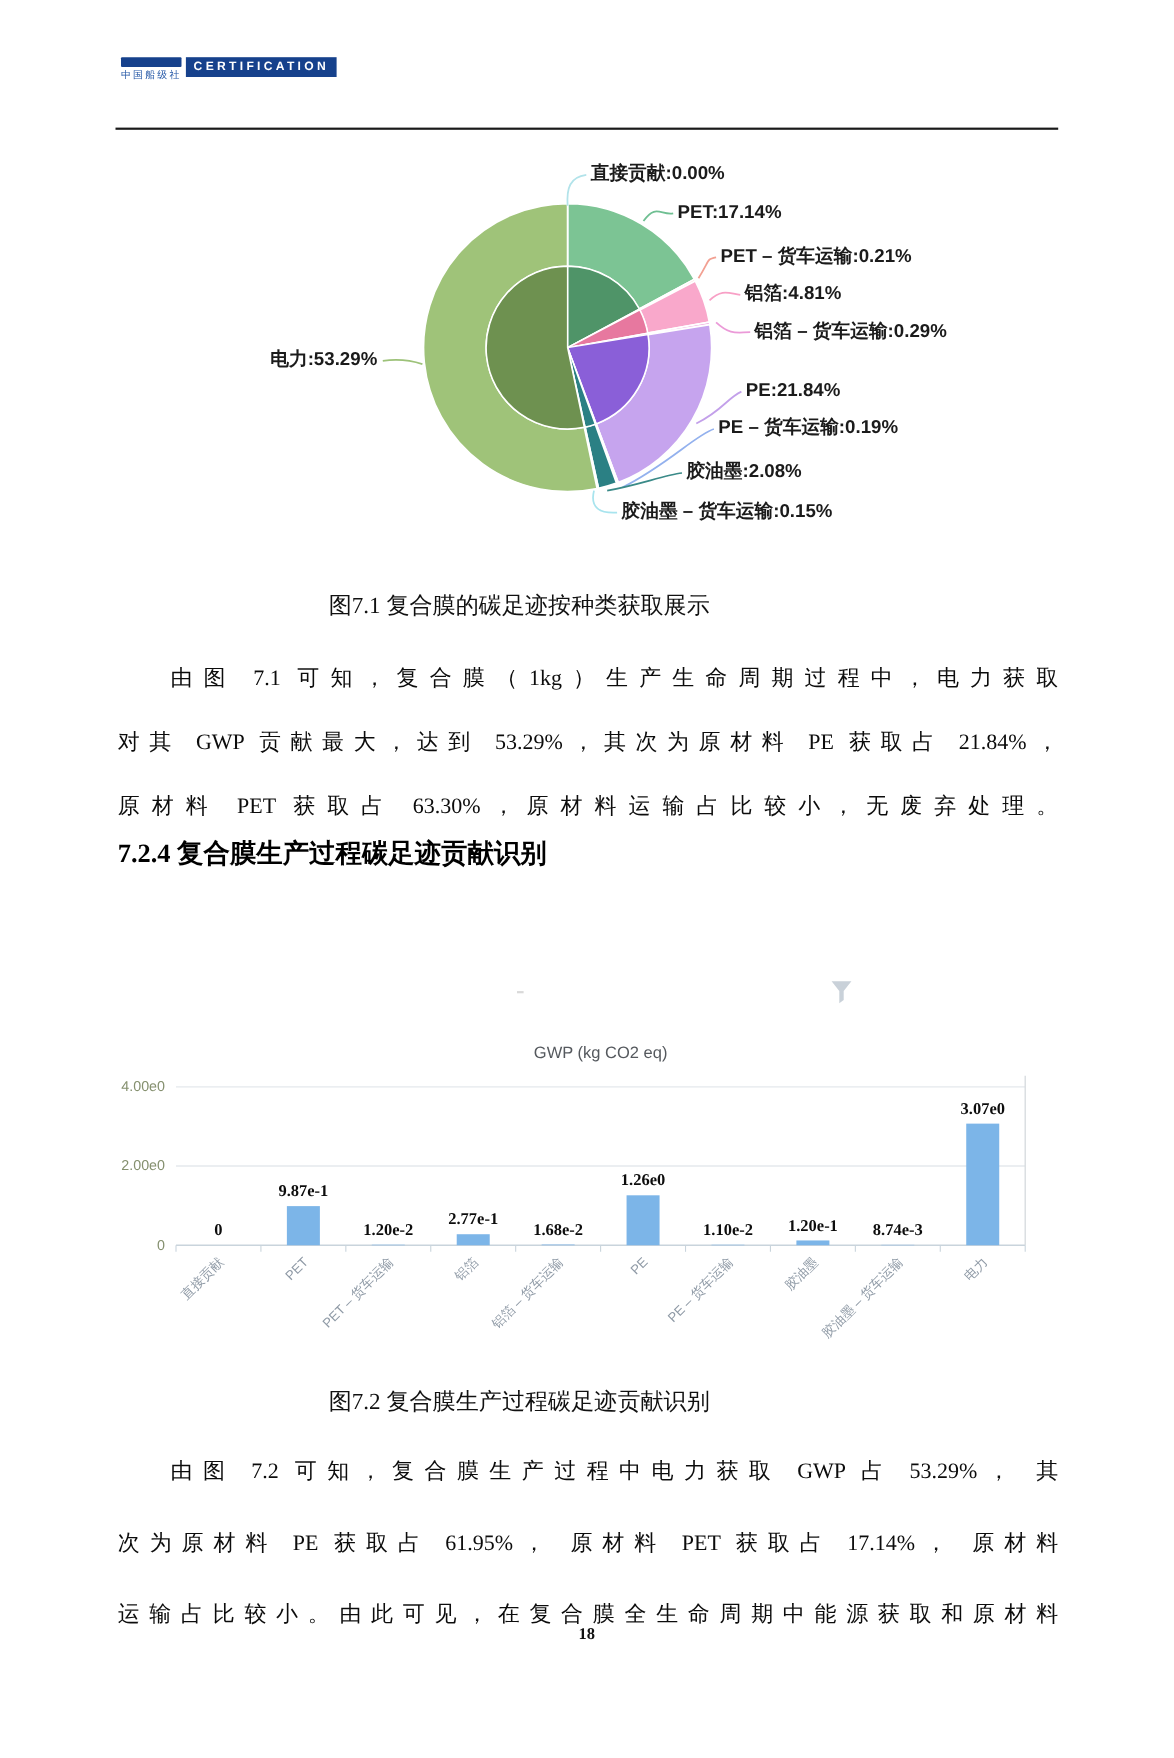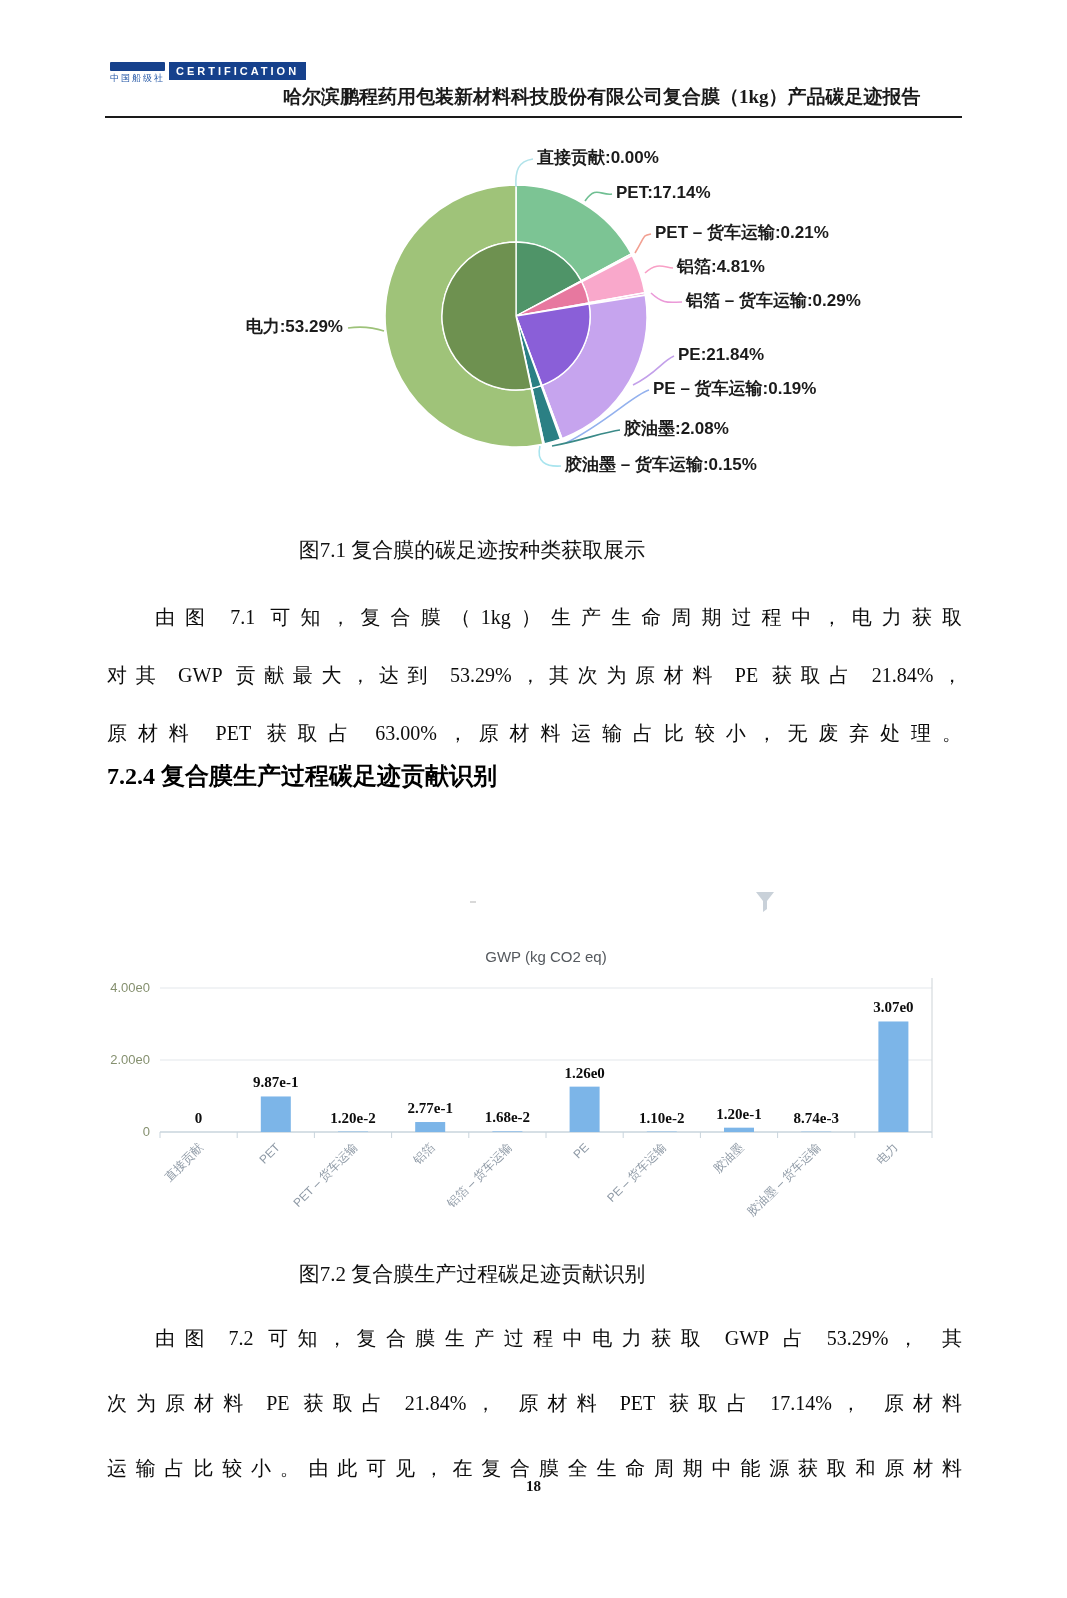--- a/index.html
+++ b/index.html
@@ -7,21 +7,21 @@
         font-family:"Liberation Serif","DejaVu Serif",serif;color:#111;}
   
   .logo{position:absolute;left:110px;top:44px;width:175px;}
   .logo-top{display:flex;align-items:flex-end;gap:6px;position:relative;}
   .ccs{font-family:"Liberation Serif",serif;font-weight:700;font-size:38px;line-height:34px;
        color:#16418c;letter-spacing:-2px;}
   .ccs-red{position:absolute;left:2px;top:-2px;width:14px;height:7px;background:#d42a1e;
            transform:skewX(-25deg);border-radius:1px;}
   .ccs-cn{font-family:"Liberation Sans",sans-serif;font-weight:700;font-size:27px;line-height:30px;
           color:#2457a6;letter-spacing:1px;}
-  .logo-bottom{display:flex;align-items:flex-start;gap:4px;margin-top:18px;}
+  .logo-bottom{display:flex;align-items:flex-start;gap:4px;margin-top:8px;}
   .soc{width:64px;}
   .soc-bar{height:9px;background:#16418c;border-radius:1px;}
   .soc-cn{font-family:"Liberation Sans",sans-serif;font-size:9px;color:#2457a6;
           letter-spacing:2px;margin-top:1px;white-space:nowrap;}
   .cert{background:#16418c;color:#fff;font-family:"Liberation Sans",sans-serif;font-weight:700;
         font-size:11px;letter-spacing:3px;padding:3px 7px 2px 7px;line-height:13px;}
   .header-title{position:absolute;left:283px;top:84px;width:690px;font-weight:700;font-size:19px;
                 color:#1a1a1a;white-space:nowrap;}
   .header-rule{position:absolute;left:105px;top:116px;width:857px;height:2px;background:#1a1a1a;}
   
@@ -50,21 +50,20 @@
 
   <div class="logo">
     <div class="logo-bottom">
       <div class="soc">
         <div class="soc-bar"></div>
         <div class="soc-cn">中国船级社</div>
       </div>
       <div class="cert">CERTIFICATION</div>
     </div>
   </div>
-  <div class="header-title">哈尔滨鹏程药用包装新材料科技股份有限公司复合膜（1kg）产品碳足迹报告</div>
   <div class="header-rule"></div>
 
   <div class="pie-wrap">
     <svg id="pie-svg" width="1067" height="400" viewBox="0 0 1067 400">
         <path d="M516.00,50.00 A131,131 0 0 1 631.35,118.90 L581.16,145.92 A74,74 0 0 0 516.00,107.00 Z" fill="#7cc494" stroke="#ffffff" stroke-width="1.6" stroke-linejoin="round"></path>
         <path d="M516,181 L516.00,107.00 A74,74 0 0 1 581.16,145.92 Z" fill="#4f9468" stroke="#ffffff" stroke-width="1.3" stroke-linejoin="round"></path>
         <path d="M631.35,118.90 A131,131 0 0 1 632.16,120.43 L581.61,146.78 A74,74 0 0 0 581.16,145.92 Z" fill="#f2a092" stroke="#ffffff" stroke-width="1.6" stroke-linejoin="round"></path>
         <path d="M516,181 L581.16,145.92 A74,74 0 0 1 581.61,146.78 Z" fill="#f2a092" stroke="#ffffff" stroke-width="1.3" stroke-linejoin="round"></path>
         <path d="M632.16,120.43 A131,131 0 0 1 644.92,157.75 L588.82,167.87 A74,74 0 0 0 581.61,146.78 Z" fill="#f9a8cb" stroke="#ffffff" stroke-width="1.6" stroke-linejoin="round"></path>
         <path d="M516,181 L581.61,146.78 A74,74 0 0 1 588.82,167.87 Z" fill="#e7789f" stroke="#ffffff" stroke-width="1.3" stroke-linejoin="round"></path>
@@ -100,21 +99,21 @@
         <text x="624" y="299" text-anchor="start" font-family="&quot;Liberation Sans&quot;,sans-serif" font-size="17" font-weight="700" fill="#1b1b1b">胶油墨:2.08%</text>
         <text x="565" y="335" text-anchor="start" font-family="&quot;Liberation Sans&quot;,sans-serif" font-size="17" font-weight="700" fill="#1b1b1b">胶油墨 – 货车运输:0.15%</text>
         <text x="343" y="197" text-anchor="end" font-family="&quot;Liberation Sans&quot;,sans-serif" font-size="17" font-weight="700" fill="#1b1b1b">电力:53.29%</text>
       </svg>
   </div>
   <div class="caption" id="caption1">图7.1 复合膜的碳足迹按种类获取展示</div>
 
   <div class="para" id="para1">
     <div class="line indent">由图 7.1 可知，复合膜（1kg）生产生命周期过程中，电力获取</div>
     <div class="line">对其 GWP 贡献最大，达到 53.29%，其次为原材料 PE 获取占 21.84%，</div>
-    <div class="line">原材料 PET 获取占 63.00%，原材料运输占比较小，无废弃处理。</div>
+    <div class="line">原材料 PET 获取占 63.30%，原材料运输占比较小，无废弃处理。</div>
   </div>
 
   <div class="heading">7.2.4 复合膜生产过程碳足迹贡献识别</div>
 
   <div class="bar-wrap">
     <svg id="bar-svg" width="1067" height="400" viewBox="0 0 1067 400">
         <rect x="470" y="31" width="6" height="2" fill="#d9d9d9"></rect>
         <path d="M756,22 h18 l-7,9 v8 l-4,3 v-11 z" fill="#c0c9d2" opacity="0.85"></path>
         <text x="546" y="92" text-anchor="middle" font-family="&quot;Liberation Sans&quot;,sans-serif" font-size="15" fill="#55595e">GWP (kg CO2 eq)</text>
         <text x="150" y="266" text-anchor="end" font-family="&quot;Liberation Sans&quot;,sans-serif" font-size="13" fill="#85906f">0</text>
@@ -163,18 +162,18 @@
         <text transform="translate(821.2,278) rotate(-45)" text-anchor="end" font-family="&quot;Liberation Sans&quot;,sans-serif" font-size="12" fill="#8f9aa6">胶油墨 – 货车运输</text>
         <rect x="878.4" y="151.48000000000002" width="30" height="110.52" fill="#7cb5e8"></rect>
         <text x="893.4" y="142.48000000000002" text-anchor="middle" font-family="&quot;Liberation Serif&quot;,serif" font-size="15" font-weight="700" fill="#0d0d0d">3.07e0</text>
         <text transform="translate(898.4,278) rotate(-45)" text-anchor="end" font-family="&quot;Liberation Sans&quot;,sans-serif" font-size="12" fill="#8f9aa6">电力</text>
       </svg>
   </div>
   <div class="caption" id="caption2">图7.2 复合膜生产过程碳足迹贡献识别</div>
 
   <div class="para" id="para2">
     <div class="line indent">由图 7.2 可知，复合膜生产过程中电力获取 GWP 占 53.29%， 其</div>
-    <div class="line">次为原材料 PE 获取占 21.84%， 原材料 PET 获取占 17.14%， 原材料</div>
+    <div class="line">次为原材料 PE 获取占 61.95%， 原材料 PET 获取占 17.14%， 原材料</div>
     <div class="line">运输占比较小。由此可见，在复合膜全生命周期中能源获取和原材料</div>
   </div>
 
   <div class="page-num">18</div>
 </div>
 
 </body></html>

